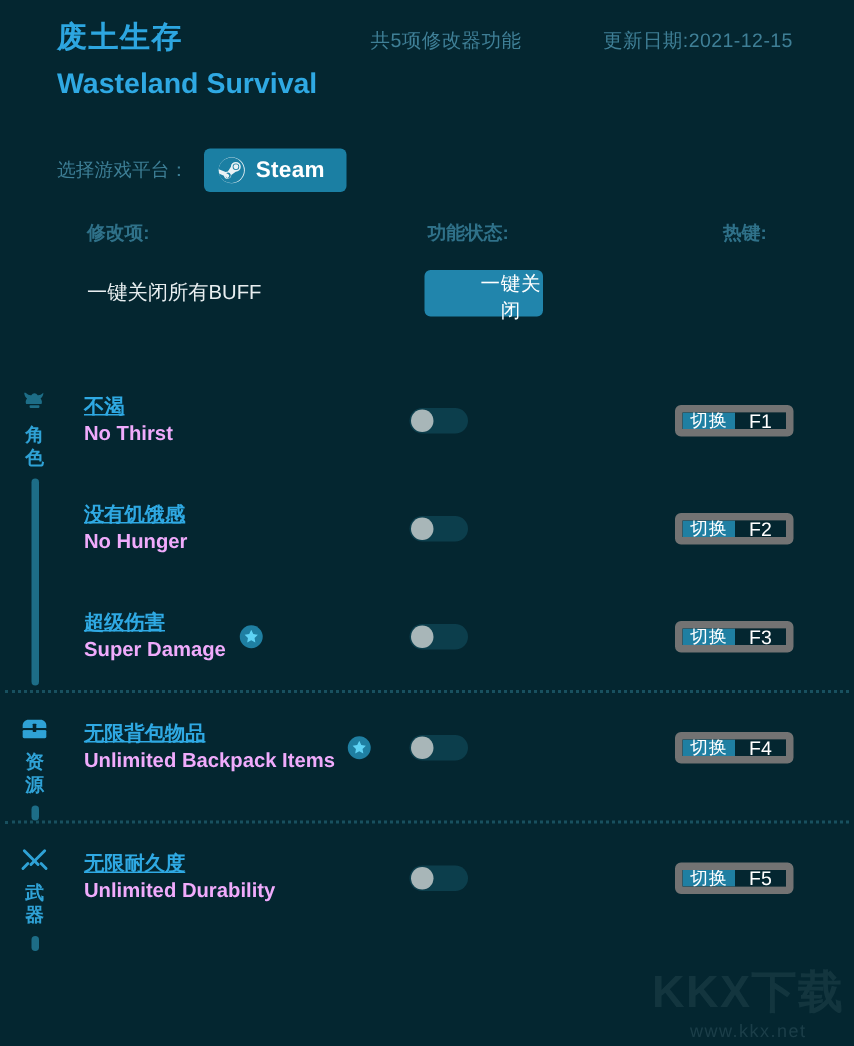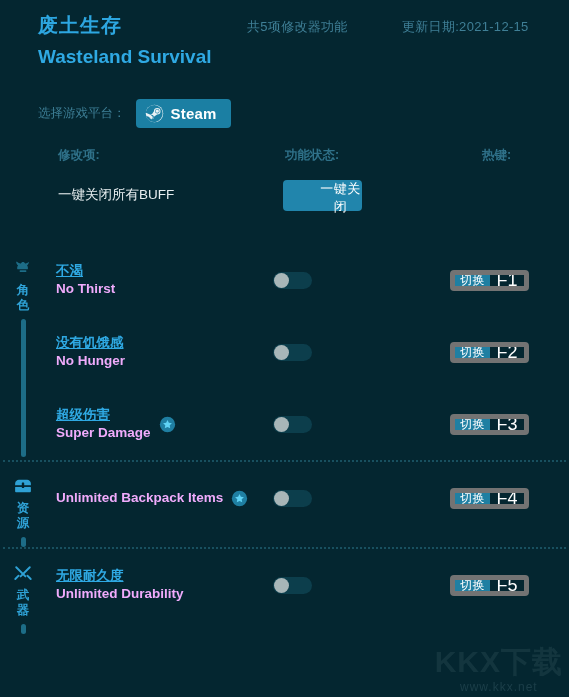--- a/index.html
+++ b/index.html
@@ -293,21 +293,21 @@
     color: #ffffff;
     font-size: 12px;
     padding: 0 5px;
     display: flex;
     align-items: center;
     letter-spacing: 0.5px;
   }
   .hotkey .hk-key {
     background: #042630;
     color: #ffffff;
-    font-size: 18px;
+    font-size: 13px;
     min-width: 34px;
     padding: 0 6px;
     display: flex;
     align-items: center;
     justify-content: center;
   }
 
   
   #watermark {
     position: absolute;
@@ -443,20 +443,21 @@
               <rect x="10.7" y="7" width="2.6" height="6" rx=".5" fill="#042630"></rect>
               <rect x="3.4" y="10.3" width="17.2" height="1.4" fill="#042630"></rect>
             </svg></span>
           <div class="rail-label">资源</div>
           <div class="rail-bar" style="height: 8px; flex: 0 0 auto;"></div>
         </div>
         <div class="rows">
           <div class="row">
             <div class="row-names">
               <div class="names-text">
+                <div class="name-cn">无限背包物品</div>
                 <div class="name-en">Unlimited Backpack Items</div>
               </div>
               <span class="star-badge"><svg width="17" height="17" viewBox="0 0 20 20">
                   <circle cx="10" cy="10" r="9" fill="#1f7fa2"></circle>
                   <path d="M10 4.6l1.6 3.3 3.6.5-2.6 2.5.6 3.6-3.2-1.7-3.2 1.7.6-3.6L4.8 8.4l3.6-.5z" fill="#5fd3f5"></path>
                 </svg></span>
             </div>
             <div class="toggle">
               <div class="knob"></div>
             </div>

